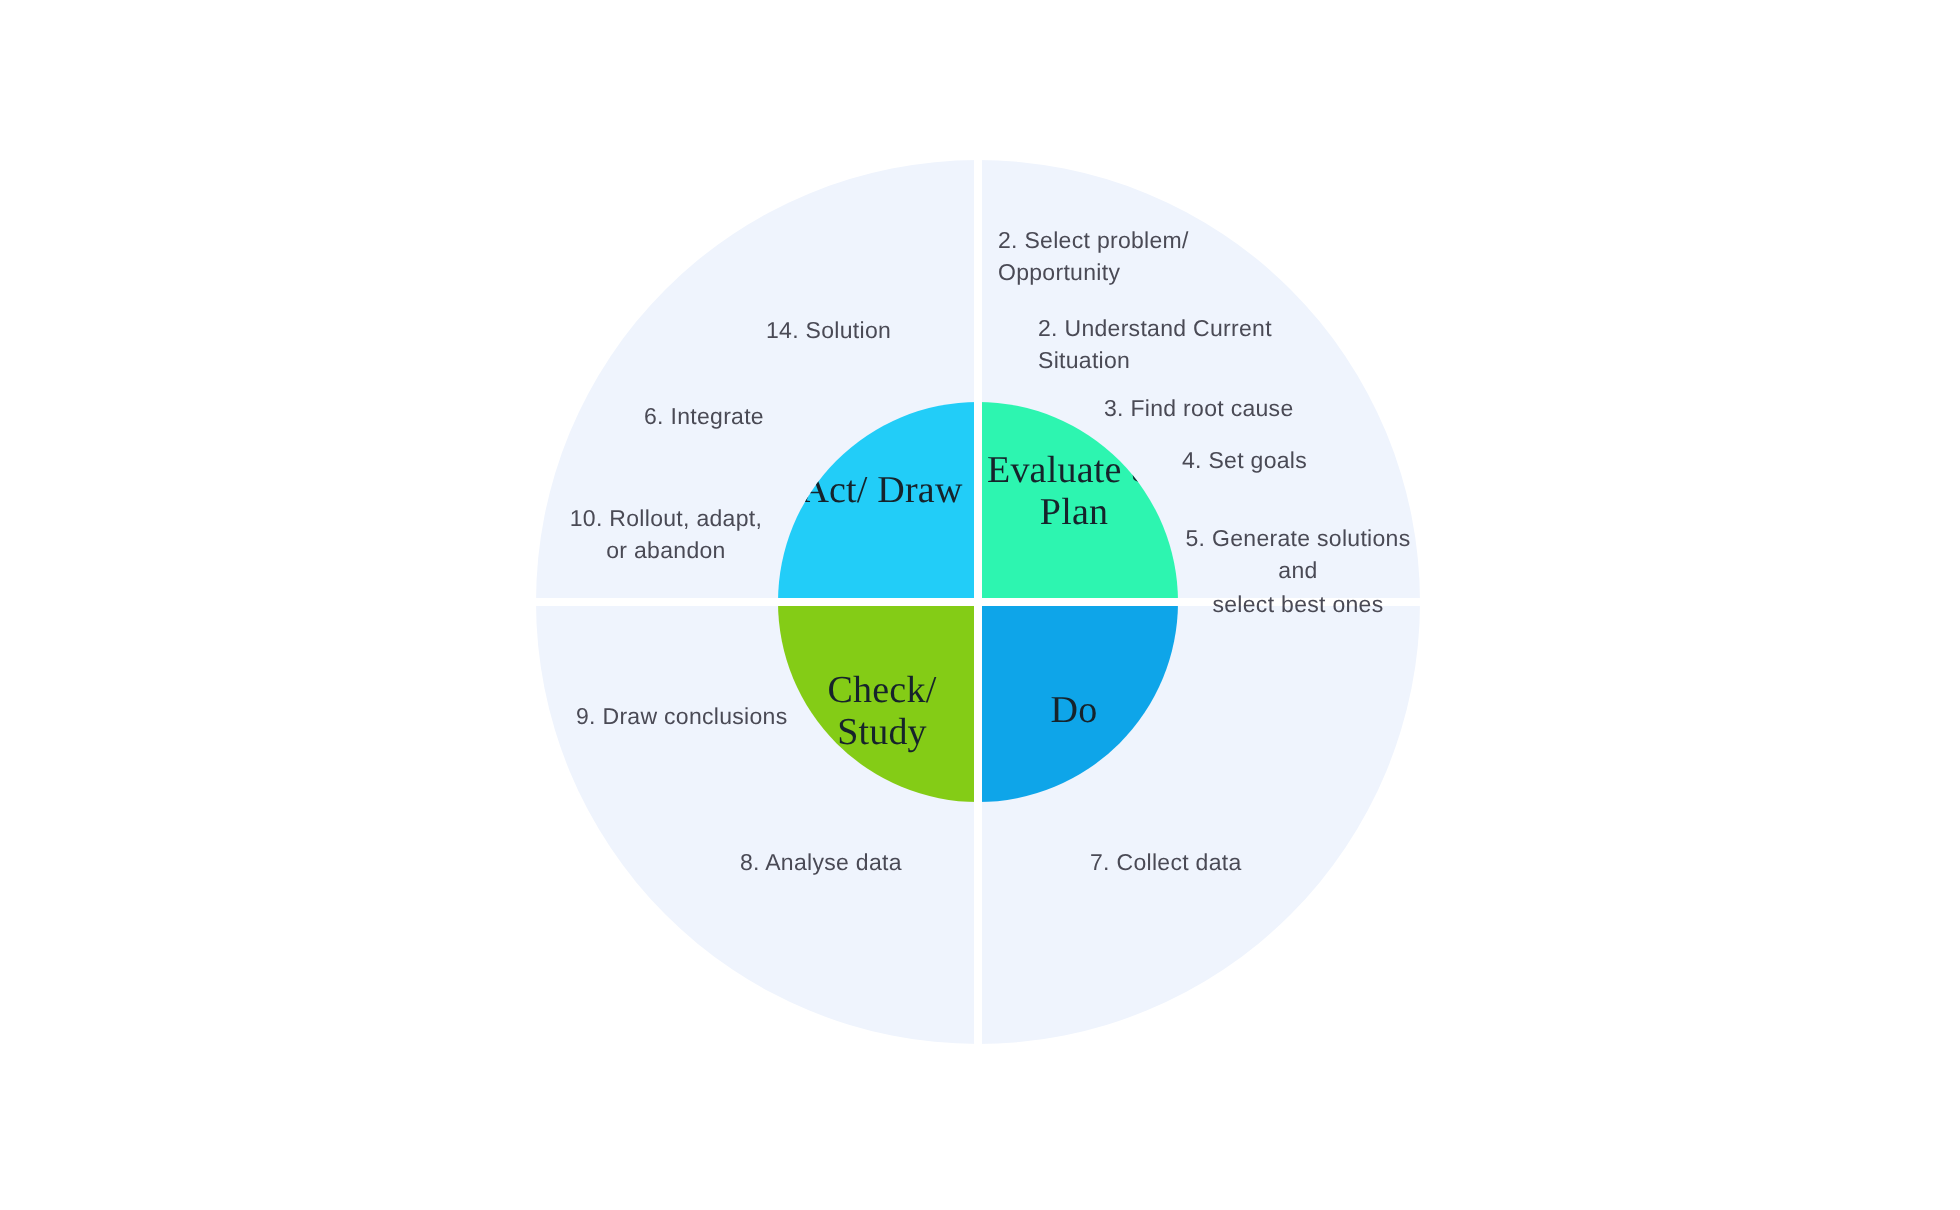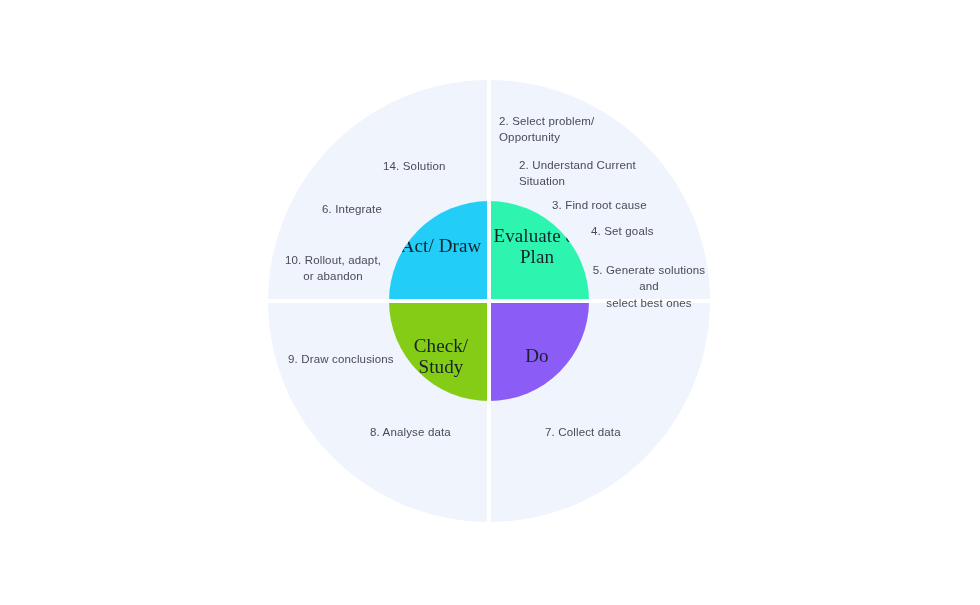--- a/index.html
+++ b/index.html
@@ -97,21 +97,21 @@
 
   <div class="outer-circle"></div>
 
   <div class="inner-circle">
     <div class="quad quad-tl" style="background:#22CDF8;">Act/
 Draw</div>
     <div class="quad quad-tr" style="background:#2DF5B0;">Evaluate
 &amp; Plan</div>
     <div class="quad quad-bl" style="background:#84cc16;">Check/
 Study</div>
-    <div class="quad quad-br" style="background:#8b5cf6;">Do</div>
+    <div class="quad quad-br" style="background:#0ea5e9;">Do</div>
   </div>
 
   <div class="divider-v"></div>
   <div class="divider-h"></div>
 
   <div class="step" style="left:499px; top:113px;">2. Select problem/
 Opportunity</div>
 
   <div class="step step-c" style="left:519px; top:157px; width:232px; text-align:left;">2. Understand Current
 Situation</div>

